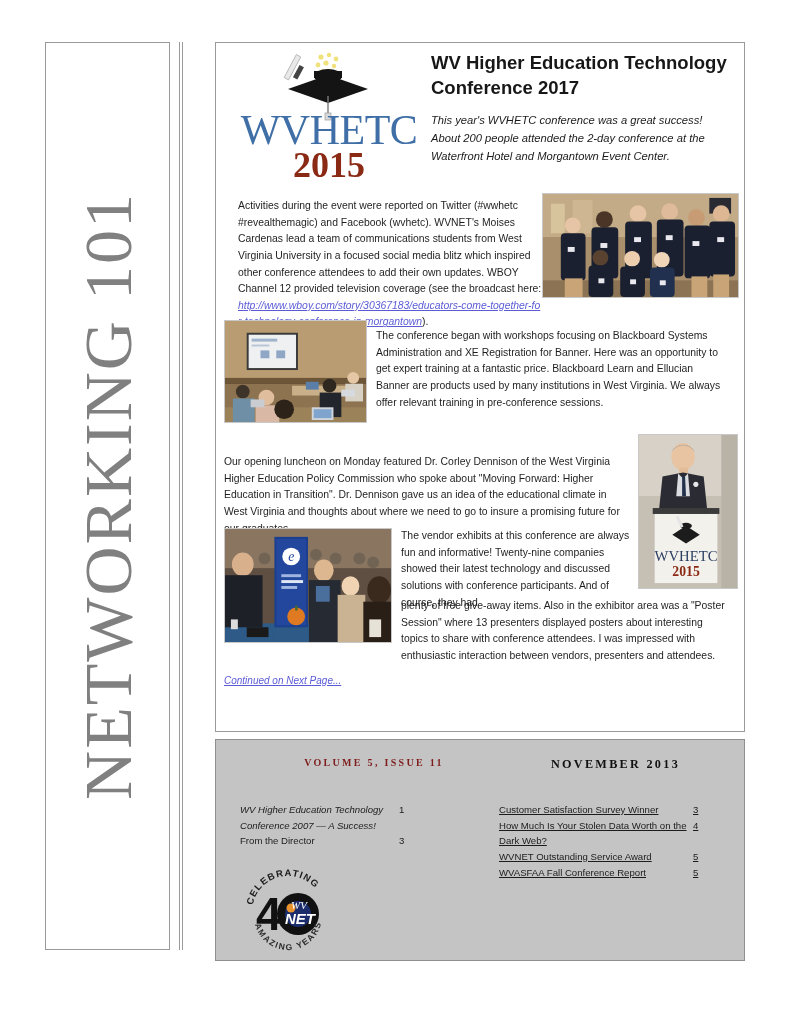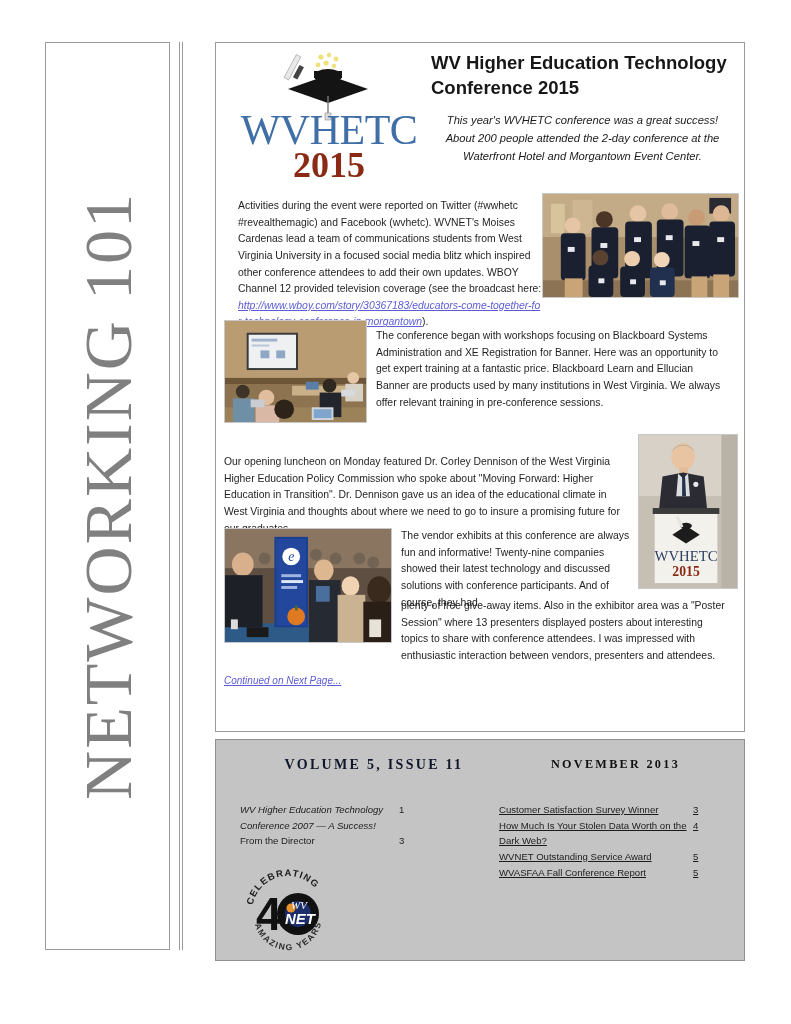--- a/index.html
+++ b/index.html
@@ -129,21 +129,20 @@
   #lede {
     position: absolute;
     left: 215px;
     top: 68px;
     width: 303px;
     font-family: "Liberation Sans", sans-serif;
     font-style: italic;
     font-size: 11.2px;
     line-height: 1.62;
     color: #1a1a1a;
-    text-align: center;
   }
 
   
   .body-text {
     position: absolute;
     font-family: "Liberation Sans", sans-serif;
     font-size: 10.4px;
     line-height: 1.60;
     color: #1e1e1e;
     text-align: left;
@@ -196,23 +195,23 @@
     box-sizing: border-box;
   }
   #volume-label {
     position: absolute;
     left: 28px;
     top: 17px;
     width: 260px;
     text-align: center;
     font-family: "Liberation Serif", serif;
     font-weight: bold;
-    font-size: 14px;
+    font-size: 10px;
     letter-spacing: 2.3px;
-    color: #0f172a;
+    color: #7f1d1d;
   }
   #date-label {
     position: absolute;
     left: 272px;
     top: 17px;
     width: 255px;
     text-align: center;
     font-family: "Liberation Serif", serif;
     font-weight: bold;
     font-size: 12.2px;
@@ -284,21 +283,21 @@
           <polygon points="52,24 92,38 52,52 12,38" fill="#141414"></polygon>
 
           <line x1="52" y1="45" x2="52" y2="64" stroke="#7a7a7a" stroke-width="1.4"></line>
           <rect x="49" y="62" width="6" height="7" fill="#d9d9d9" stroke="#9a9a9a" stroke-width="0.7"></rect>
         </svg>
       </div>
       <div id="logo-wordmark">WVHETC</div>
       <div id="logo-year">2015</div>
     </div>
 
-    <div id="headline">WV Higher Education Technology Conference 2015</div>
+    <div id="headline">WV Higher Education Technology Conference 2017</div>
     <div id="lede">This year's WVHETC conference was a great success! About 200 people attended the 2-day conference at the Waterfront Hotel and Morgantown Event Center.</div>
   </div>
 
   <div class="body-text" id="para1"><span>Activities during the event were reported on Twitter (#wwhetc #revealthemagic) and Facebook (wvhetc). WVNET's Moises Cardenas lead a team of communications students from West Virginia University in a focused social media blitz which inspired other conference attendees to add their own updates. WBOY Channel 12 provided television coverage (see the broadcast here: </span><a href="#" class="link">http://www.wboy.com/story/30367183/educators-come-together-for-technology-conference-in-morgantown</a><span>).</span></div>
 
   <div class="photo" id="photo-students">
     <svg width="100%" height="100%" viewBox="0 0 197 105" preserveAspectRatio="none">
       <rect width="197" height="105" fill="#b39a76"></rect>
       <rect x="0" y="0" width="197" height="44" fill="#c3ab87"></rect>
       <rect x="0" y="44" width="197" height="61" fill="#a98f6b"></rect>

